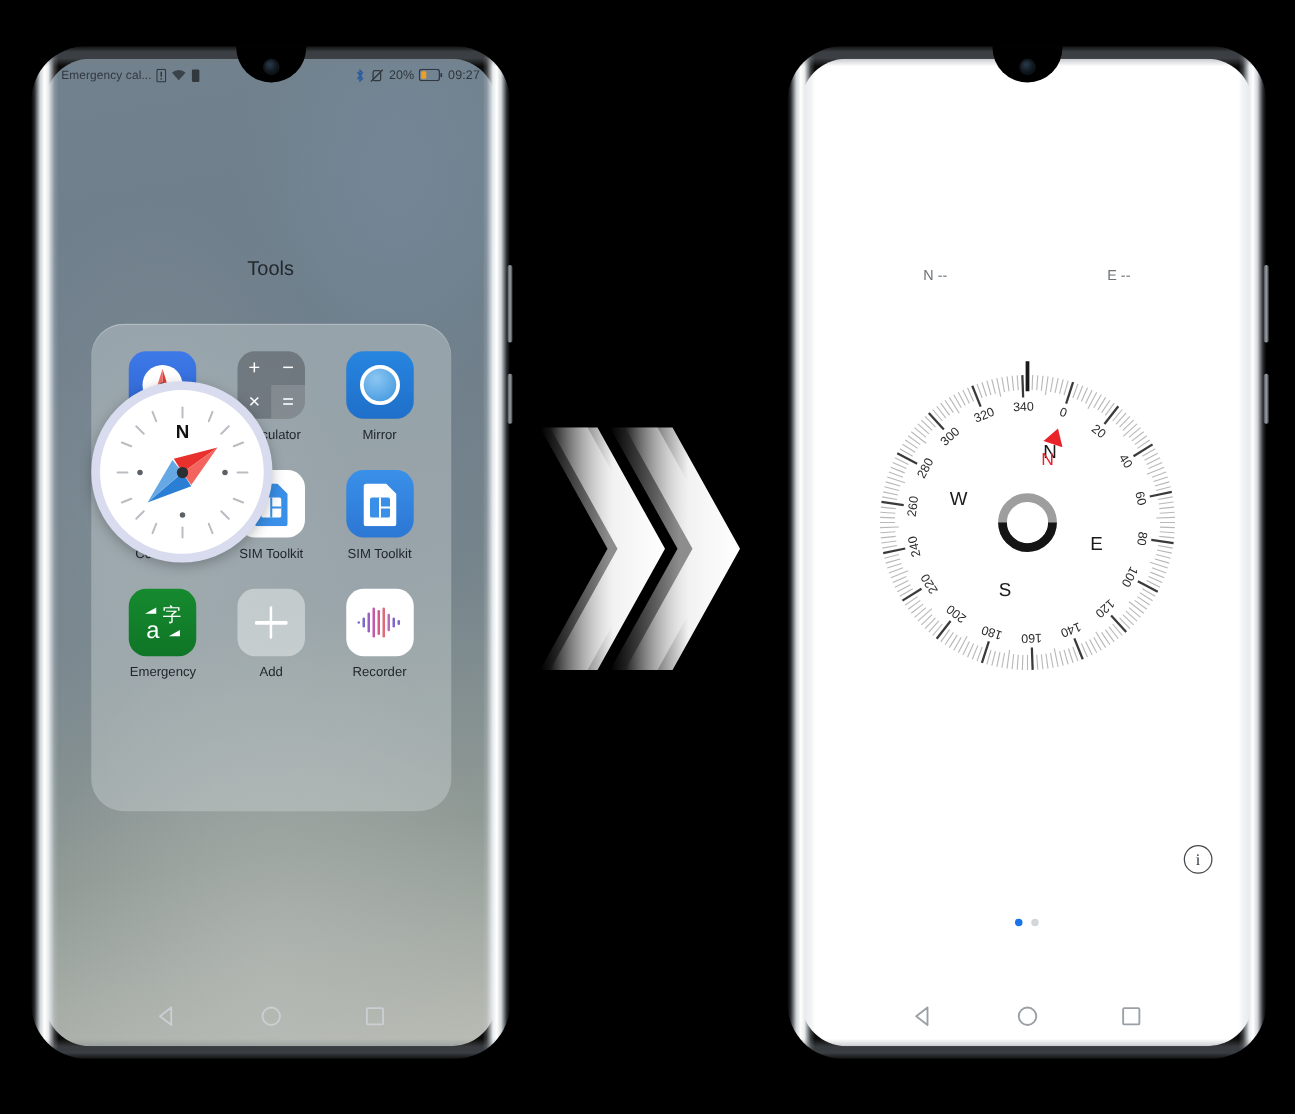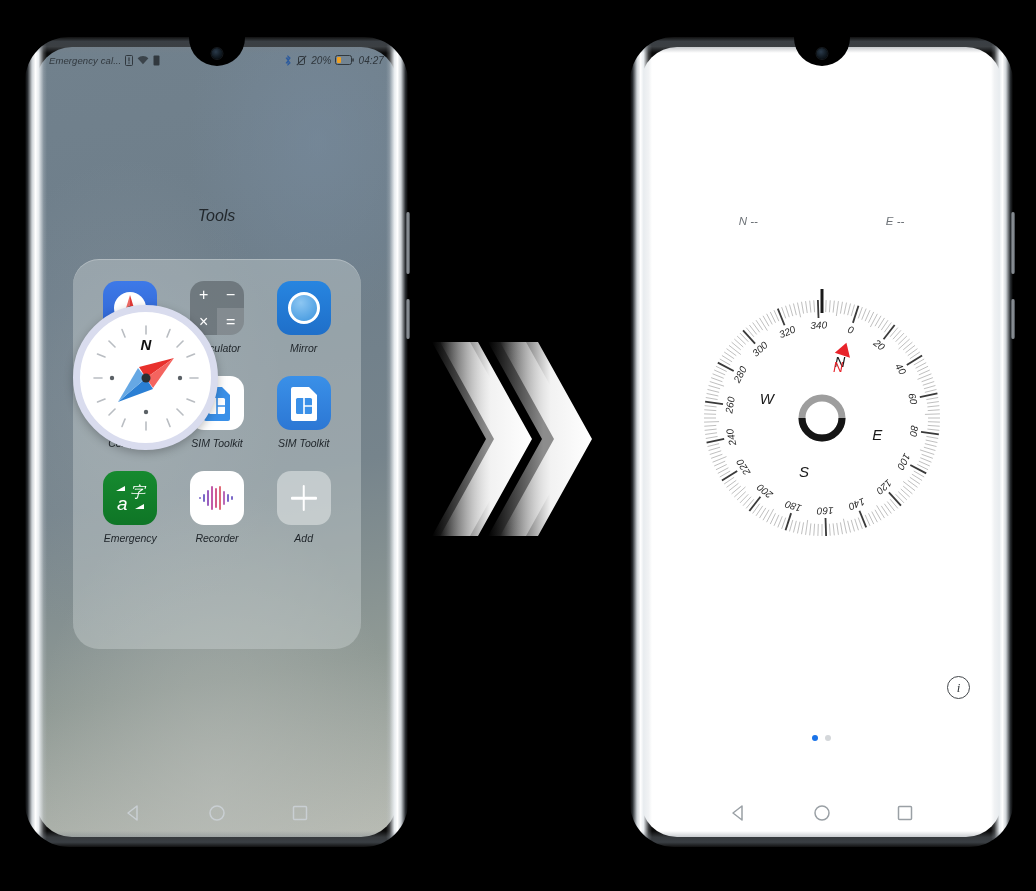--- a/index.html
+++ b/index.html
@@ -4,21 +4,21 @@
 <style>
   * { margin:0; padding:0; box-sizing:border-box; }
   html,body{ background:#000; }
   body{
     width:1036px; height:891px;
     font-family:"Liberation Sans", sans-serif;
     position:relative; overflow:hidden;
   }
 
   
-  .phone{ position:absolute;font-style:italic; }
+  .phone{ position:absolute; }
 
   #phone-left{ left:25px; top:37px; width:383px; height:810px; }
   #phone-right{ left:630px; top:37px; width:383px; height:810px; }
 
   .phone-body{
     position:absolute; inset:0;
     border-radius:44px;
     background:#0a0a0a;
     overflow:hidden;
   }
@@ -197,21 +197,21 @@
           <svg class="sb-ico" width="11" height="11" viewBox="0 0 11 11">
             <rect x="2.5" y="1.5" width="6" height="8" rx="1.2" fill="none" stroke="#31383e" stroke-width="1"></rect>
             <line x1="0.8" y1="10.2" x2="10.2" y2="0.8" stroke="#31383e" stroke-width="1.1"></line>
           </svg>
           <span>20%</span>
           <svg class="sb-ico" width="19" height="10" viewBox="0 0 19 10">
             <rect x="0.5" y="0.5" width="16" height="9" rx="2" fill="none" stroke="#31383e" stroke-width="1"></rect>
             <rect x="2" y="2" width="4" height="6" rx="1" fill="#f0a020"></rect>
             <rect x="17.3" y="3.3" width="1.5" height="3.4" rx="0.7" fill="#31383e"></rect>
           </svg>
-          <span>04:27</span>
+          <span>09:27</span>
         </div>
       </div>
 
       <div class="folder-title">Tools</div>
       <div class="folder">
         <div class="grid">
 
           <div class="app">
             <div class="icon ic-compass">
               <svg width="40" height="40" viewBox="0 0 40 40">
@@ -287,46 +287,46 @@
           <div class="app">
             <div class="icon ic-trans">
               <svg width="38" height="38" viewBox="0 0 38 38">
                 <text x="6" y="31" font-family="Liberation Sans, sans-serif" font-size="19" fill="#fff">a</text>
                 <text x="19" y="18" font-family="DejaVu Sans, sans-serif" font-size="15" fill="#fff">字</text>
                 <polygon points="5,12 14,7 14,12" fill="#fff"></polygon>
                 <polygon points="33,30 24,30 33,25" fill="#fff"></polygon>
               </svg>
             </div>
             <div class="app-label">Emergency</div>
+          </div>
+
+          <div class="app">
+            <div class="icon ic-add">
+                <div class="pl"></div>
+              </div>
+            <div class="app-label">Add</div>
           </div>
 
           <div class="app">
             <div class="icon ic-rec">
               <svg width="40" height="26" viewBox="0 0 40 26">
                 <g stroke-linecap="round" stroke-width="2">
                   <line x1="3" y1="13" x2="3" y2="13" stroke="#7b68c8"></line>
                   <line x1="7" y1="10" x2="7" y2="16" stroke="#7b68c8"></line>
                   <line x1="11" y1="6" x2="11" y2="20" stroke="#9a5fc0"></line>
                   <line x1="15" y1="2" x2="15" y2="24" stroke="#c25aa8"></line>
                   <line x1="19" y1="4" x2="19" y2="22" stroke="#d45a8c"></line>
                   <line x1="23" y1="2" x2="23" y2="24" stroke="#e06a78"></line>
                   <line x1="27" y1="7" x2="27" y2="19" stroke="#b96ab8"></line>
                   <line x1="31" y1="10" x2="31" y2="16" stroke="#7b68c8"></line>
                   <line x1="35" y1="12" x2="35" y2="14" stroke="#7b68c8"></line>
                 </g>
               </svg>
             </div>
             <div class="app-label">Recorder</div>
-          </div>
-
-          <div class="app">
-            <div class="icon ic-add">
-                <div class="pl"></div>
-              </div>
-            <div class="app-label">Add</div>
           </div>
 
         </div>
       </div>
 
       <div class="magnifier">
         <svg width="120" height="120" viewBox="0 0 120 120">
           <circle cx="60" cy="60" r="58" fill="#fff"></circle>
           <g stroke="#b9bdc2" stroke-width="1.6" stroke-linecap="round">
             <line x1="60" y1="8" x2="60" y2="16"></line>

